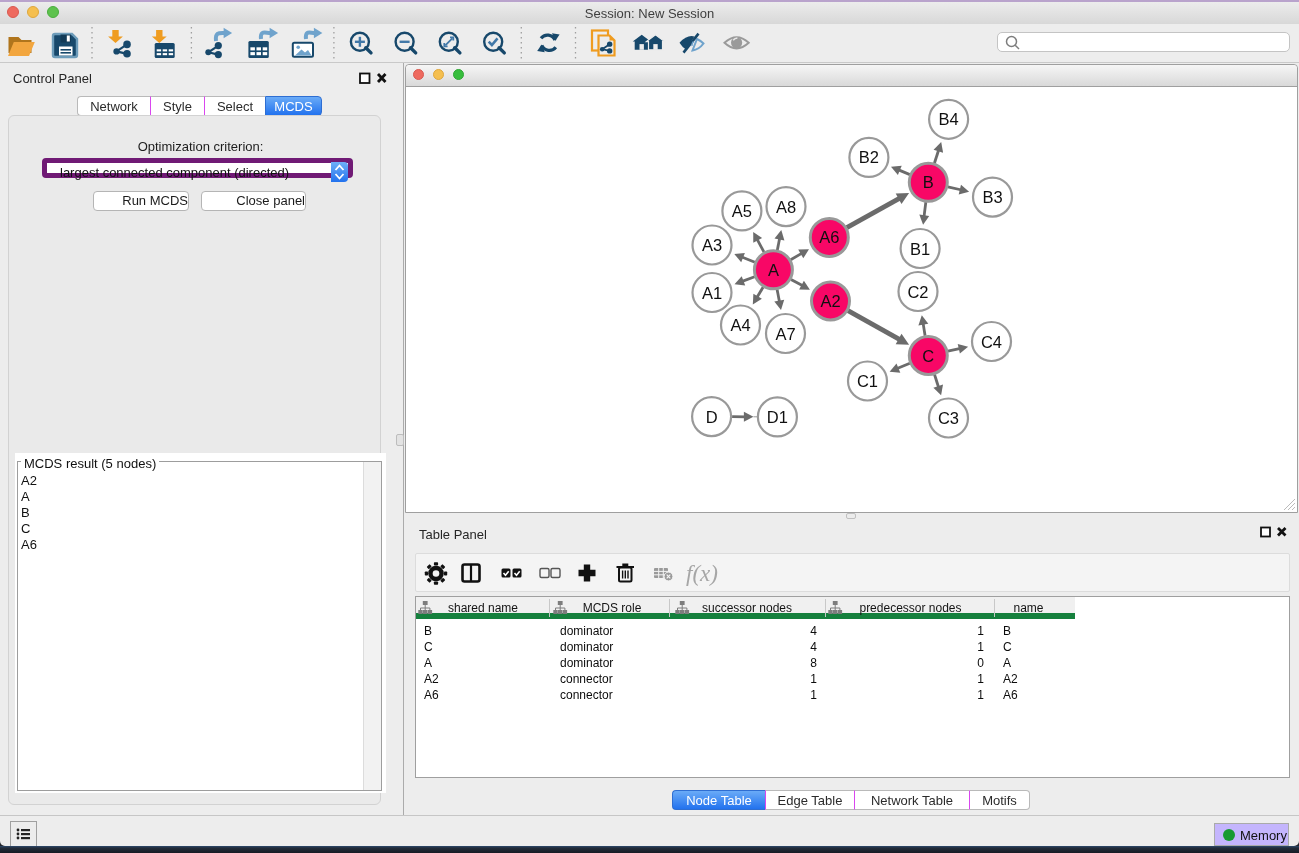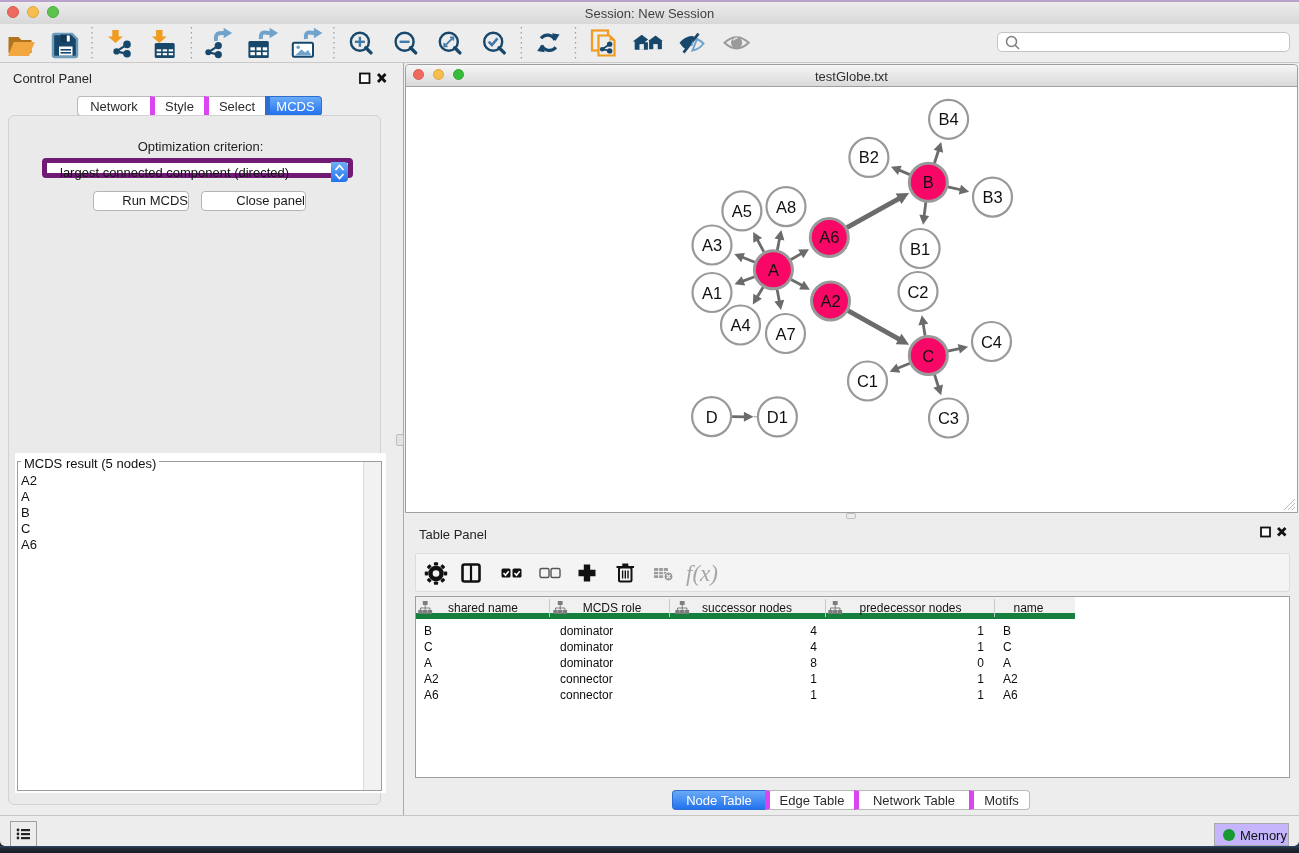--- a/index.html
+++ b/index.html
@@ -21,21 +21,21 @@
     border:1px solid #c4c4c4; border-radius:5px; }
   
   #content { left:0; top:63px; width:1299px; height:752px; background:#ededed; }
   
   #cp-title { left:13px; top:8px; font-size:13px; color:#262626; }
   #cp-tabs { left:77px; top:33px; height:20px; display:flex; }
   .tab { height:20px; font-size:13px; color:#2b2b2b; text-align:center; line-height:19px;
     background:#fff; border-top:1px solid #b9b9b9; border-bottom:1px solid #b9b9b9; }
   .tab.first { border-left:1px solid #b9b9b9; border-radius:4px 0 0 4px; }
   .tab.last  { border-right:1px solid #b9b9b9; border-radius:0 4px 4px 0; }
-  .tab + .tab { border-left:5px solid #d946ef; }
+  .tab + .tab { border-left:1px solid #d946ef; }
   .tab.sel { background:linear-gradient(#6aabf7,#2272ee); color:#fff; border-color:#2e6ed2; }
   #cp-group { left:8px; top:52px; width:373px; height:690px; background:#eaeaea;
     border:1px solid #d2d2d2; border-radius:6px; }
   #opt-label { left:14px; width:373px; top:76px; text-align:center; font-size:13px; color:#1d1d1d; }
   #dropdown { left:42px; top:95px; width:311px; height:20px; background:#fff;
     border:5px solid #701a75; border-radius:4px; }
   #dropdown .txt { position:absolute; left:13px; top:2px; font-size:13px; color:#111; }
   #dropdown .step { position:absolute; right:0px; top:-1px; width:17px; height:20px;
     background:linear-gradient(#6fb0f8,#2272ee); border-radius:0 4px 4px 0; }
   .btn { position:absolute; height:20px; background:#fff; border:1px solid #b5b5b5;
@@ -224,21 +224,20 @@
     <div id="mcds-list">A2<br>A<br>B<br>C<br>A6</div>
     <div id="list-scroll"></div>
   </div>
   <div class="abs" id="vsplit"></div>
   <div class="abs" id="vhandle"></div>
   <div class="abs" id="netwin">
     <div id="net-titlebar">
       <div class="tl2" style="left:7px; background:#ee6a5f; border:0.5px solid #d95950;"></div>
       <div class="tl2" style="left:27px; background:#f5bf4f; border:0.5px solid #dfa73c;"></div>
       <div class="tl2" style="left:47px; background:#37bd3c; border:0.5px solid #2fa735;"></div>
-      <div class="title">testGlobe.txt</div>
     </div>
     <div class="abs" id="graph" style="left:0; top:22px;"><svg width="891" height="426" xmlns="http://www.w3.org/2000/svg">
           <line x1="358.0" y1="165.2" x2="350.8" y2="151.7" stroke="#6b6b6b" stroke-width="2.8"></line>
           <polygon points="347.2,145.1 356.1,151.1 347.3,155.8" fill="#6b6b6b"></polygon>
           <line x1="371.3" y1="163.2" x2="373.8" y2="150.5" stroke="#6b6b6b" stroke-width="2.8"></line>
           <polygon points="375.3,143.1 378.4,153.4 368.5,151.5" fill="#6b6b6b"></polygon>
           <line x1="348.9" y1="175.3" x2="335.2" y2="169.8" stroke="#6b6b6b" stroke-width="2.8"></line>
           <polygon points="328.3,167.0 338.9,165.9 335.2,175.2" fill="#6b6b6b"></polygon>
           <line x1="348.6" y1="189.7" x2="335.5" y2="194.6" stroke="#6b6b6b" stroke-width="2.8"></line>
           <polygon points="328.5,197.2 335.7,189.2 339.2,198.6" fill="#6b6b6b"></polygon>

